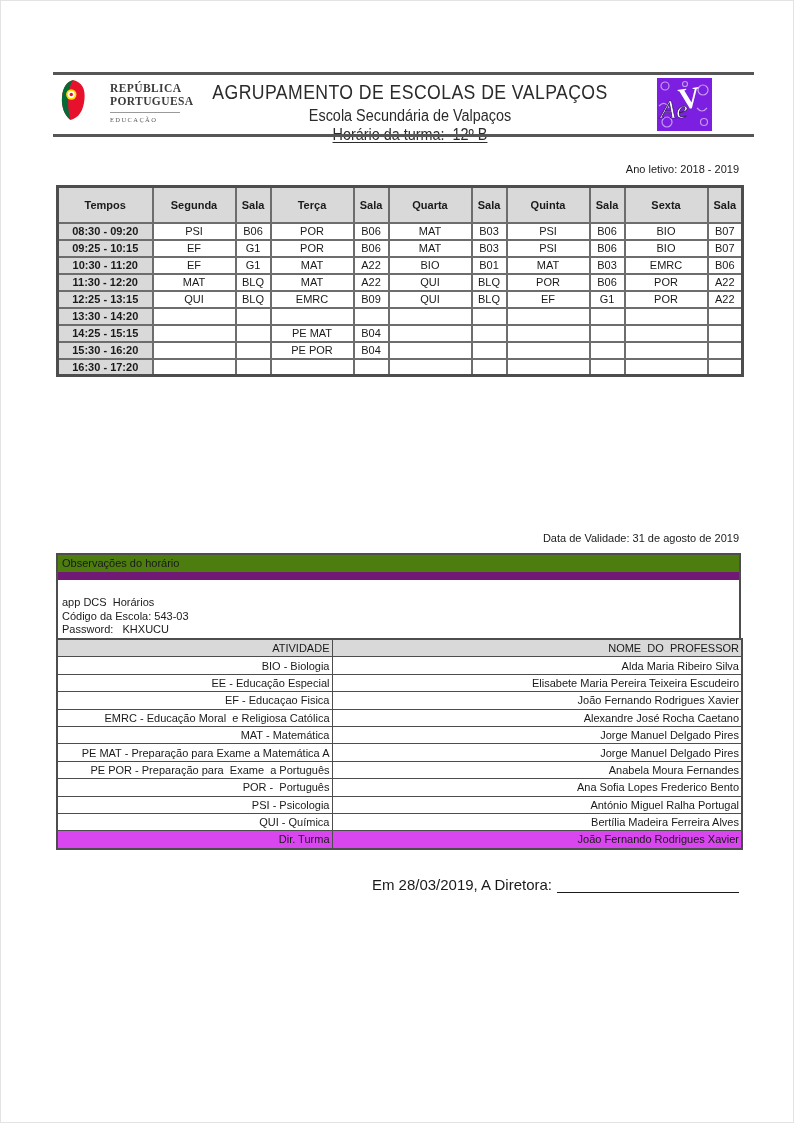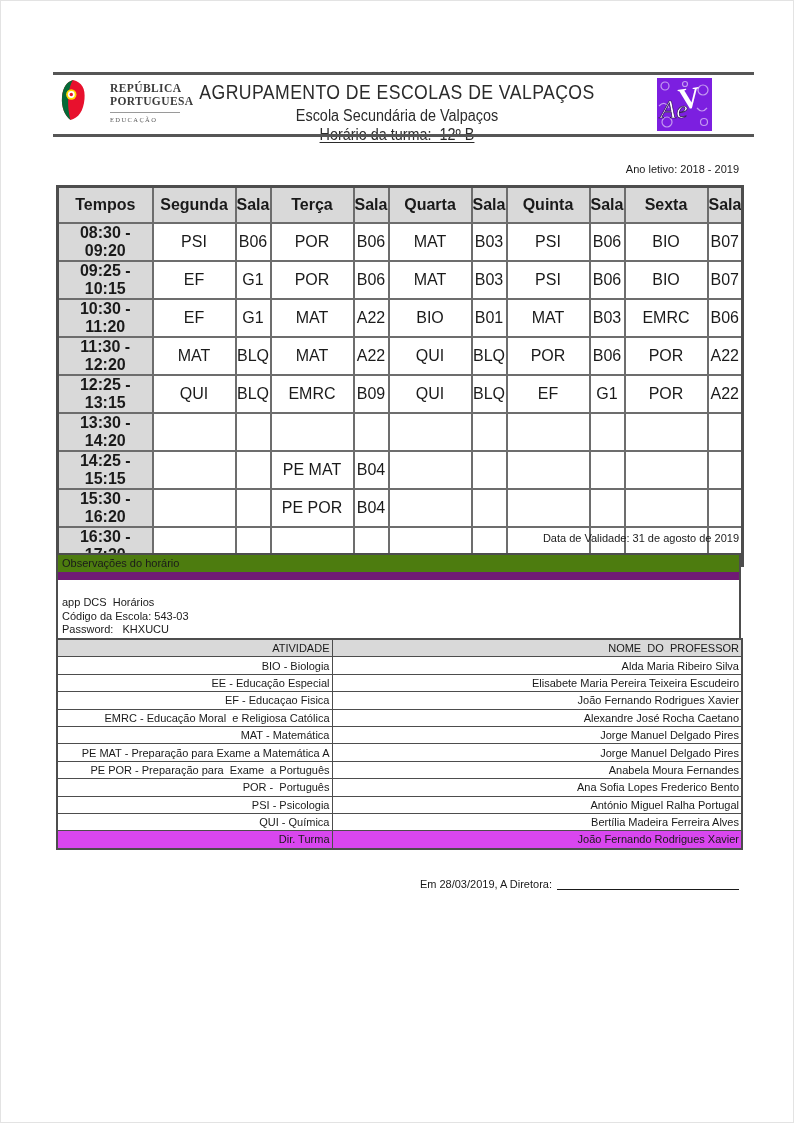--- a/index.html
+++ b/index.html
@@ -11,35 +11,35 @@
   .band-line{position:absolute;left:52px;width:701px;height:3px;background:#565656;}
   .band-top{top:71px;} .band-bottom{top:133px;}
 
   .gov{position:absolute;left:59px;top:78px;display:flex;gap:24px;align-items:flex-start;}
   .gov-text{padding-top:3px;}
   .gov-name{font-family:"Liberation Serif",serif;font-weight:bold;font-size:11.5px;
             line-height:13px;color:#3c3c3c;letter-spacing:.4px;}
   .gov-rule{border:0;border-top:1px solid #9a9a9a;margin:4px 0 3px;width:70px;}
   .gov-sub{font-family:"Liberation Serif",serif;font-size:6.5px;letter-spacing:1.4px;color:#5a5a5a;}
 
-  .titles{position:absolute;left:159px;width:474px;top:79px;text-align:center;color:#2b2b2b;}
+  .titles{position:absolute;left:172px;width:474px;top:79px;text-align:center;color:#2b2b2b;}
   .t1{font-size:20.5px;letter-spacing:.5px;transform:scaleX(.86);white-space:pre;}
   .t2{font-size:16px;margin-top:3px;transform:scaleX(.9);white-space:pre;}
   .t3{font-size:16px;margin-top:1px;transform:scaleX(.9);white-space:pre;}
   .t3 span{text-decoration:underline;text-underline-offset:2px;}
 
   .aev{position:absolute;left:656px;top:77px;width:55px;height:53px;}
 
   
   .ano{position:absolute;top:162px;right:54px;font-size:11px;}
   .validade{position:absolute;top:531px;right:54px;font-size:11px;}
 
   
   .timetable{position:absolute;left:55px;top:184px;width:685px;border-collapse:collapse;
-             table-layout:fixed;font-size:16px;border:3px solid #4d4d4d;}
+             table-layout:fixed;font-size:11px;border:3px solid #4d4d4d;}
   .timetable th,.timetable td{border:2px solid #6d6d6d;text-align:center;padding:0;overflow:hidden;}
   .timetable thead tr{height:36px;}
   .timetable tbody tr{height:17px;}
   .timetable th{background:#d9d9d9;font-weight:bold;}
   .timetable td.tempo{background:#d9d9d9;font-weight:bold;}
   .timetable td.subj,.timetable td.sala{background:#ffffff;font-weight:normal;white-space:pre;}
 
   
   .obs{position:absolute;left:55px;top:552px;width:685px;box-sizing:border-box;
        border:2px solid #4d4d4d;font-size:11px;}
@@ -49,21 +49,21 @@
 
   
   .prof{position:absolute;left:55px;top:637px;width:685px;border-collapse:collapse;
         table-layout:fixed;font-size:11px;border:2px solid #4d4d4d;}
   .prof th,.prof td{border:1px solid #4d4d4d;padding:0 2px 0 3px;text-align:right;
                     white-space:pre;height:16.4px;font-weight:normal;vertical-align:middle;}
   .prof thead tr{background:#d9d9d9;}
   .prof tr.gray-row{background:#d946ef;}
 
   
-  .sign{position:absolute;top:875px;right:54px;font-size:11px;display:flex;align-items:flex-end;padding-left:36px;}
+  .sign{position:absolute;top:875px;right:54px;font-size:15px;display:flex;align-items:flex-end;padding-left:36px;}
   .sign-line{display:inline-block;width:182px;height:13px;border-bottom:1.5px solid #1a1a1a;margin-left:5px;}
 </style>
 </head>
 <body>
 
 <div class="page">
 
   <div class="band-line band-top"></div>
 
   <div class="gov">

